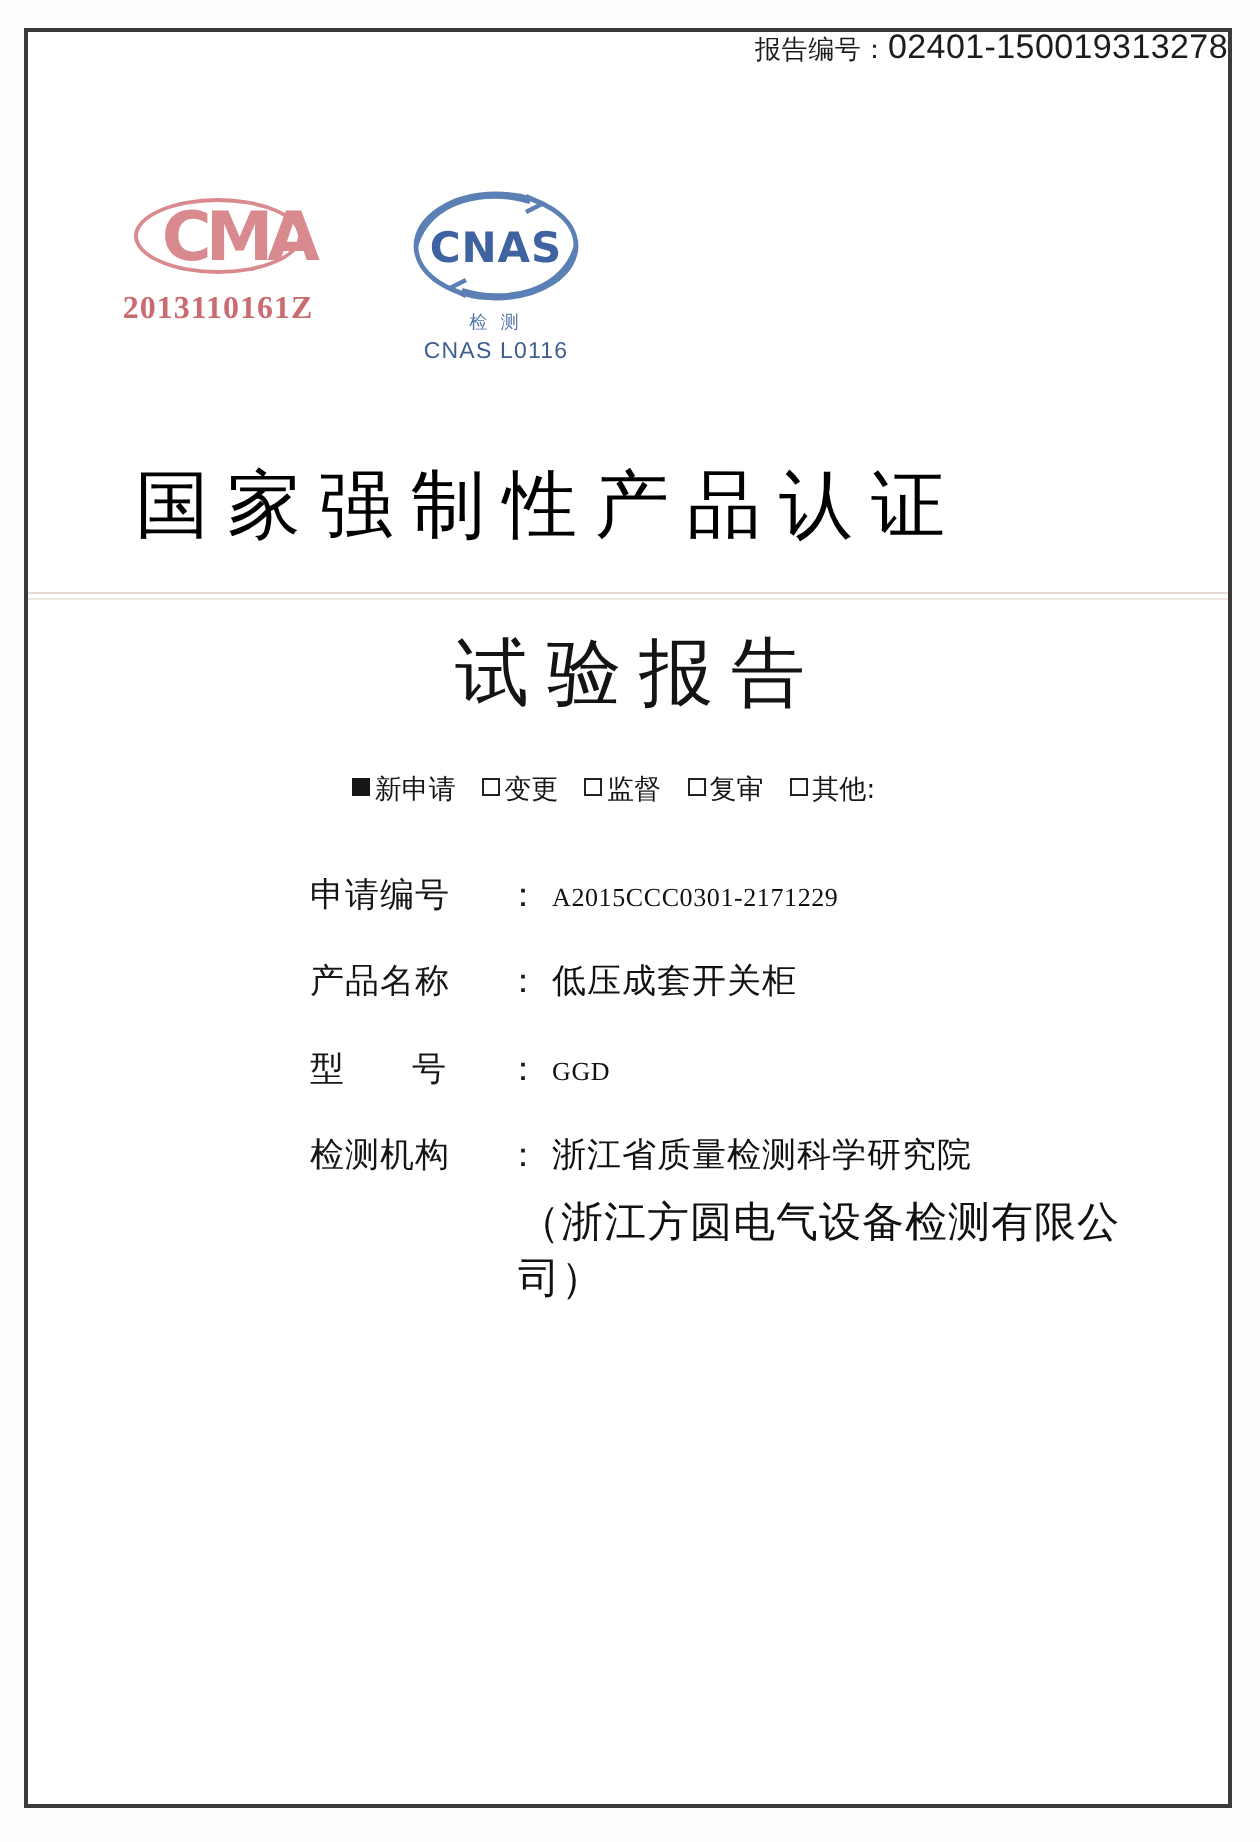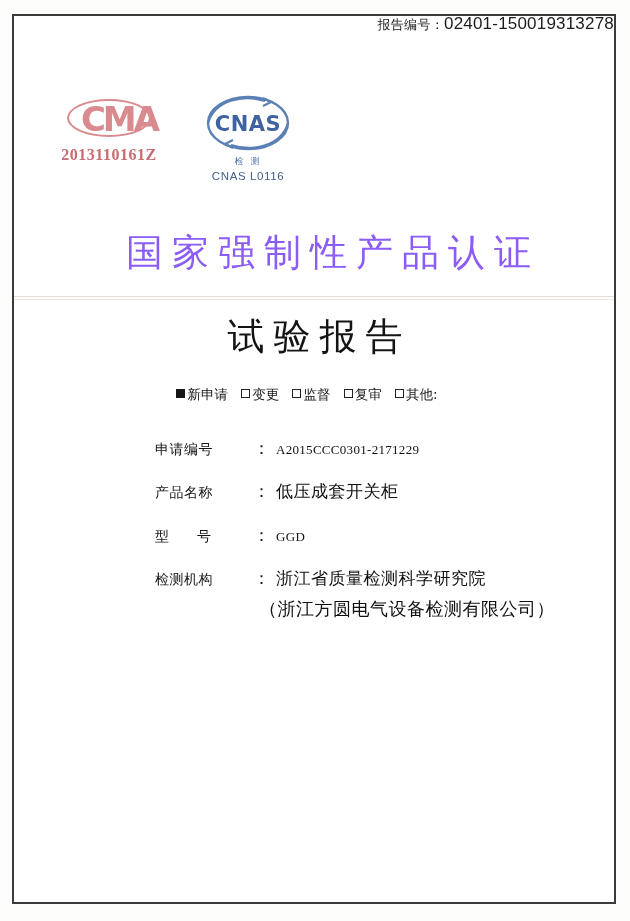--- a/index.html
+++ b/index.html
@@ -156,25 +156,25 @@
     letter-spacing: 0.6px;
     margin-top: 2px;
   }
 
   
   .title-main {
     position: absolute;
     left: 0;
     top: 228px;
     width: 540px;
-    text-align: right;
+    text-align: center;
     font-family: "DejaVu Serif", serif;
     font-size: 37px;
     letter-spacing: 9px;
-    color: #8b5cf6;
+    color: #000000;
     text-indent: 9px;
     font-weight: 500;
   }
   .title-sub {
     position: absolute;
     left: 0;
     top: 312px;
     width: 630px;
     text-align: center;
     font-family: "DejaVu Serif", serif;
@@ -225,21 +225,21 @@
   }
   .field-row {
     display: flex;
     align-items: baseline;
     margin-bottom: 22px;
     font-size: 17.5px;
     line-height: 1.25;
   }
   .field-label {
     font-family: "DejaVu Serif", serif;
-    font-size: 14px;
+    font-size: 17px;
     color: #161616;
     width: 98px;
     flex: 0 0 98px;
     letter-spacing: 0.5px;
     white-space: nowrap;
   }
   .field-label.spaced {
     letter-spacing: 0;
   }
   .field-colon {
@@ -254,21 +254,21 @@
     color: #111;
     letter-spacing: 0.3px;
   }
   .field-value.cn {
     font-family: "DejaVu Serif", serif;
     font-size: 17px;
     letter-spacing: 0.5px;
   }
   .field-value-2nd {
     font-family: "DejaVu Serif", serif;
-    font-size: 18px;
+    font-size: 21px;
     color: #111;
     letter-spacing: 0.5px;
     margin-left: 104px;
     margin-top: -14px;
     margin-bottom: 22px;
     display: block;
   }
 
   
   .cqc-wrap {

